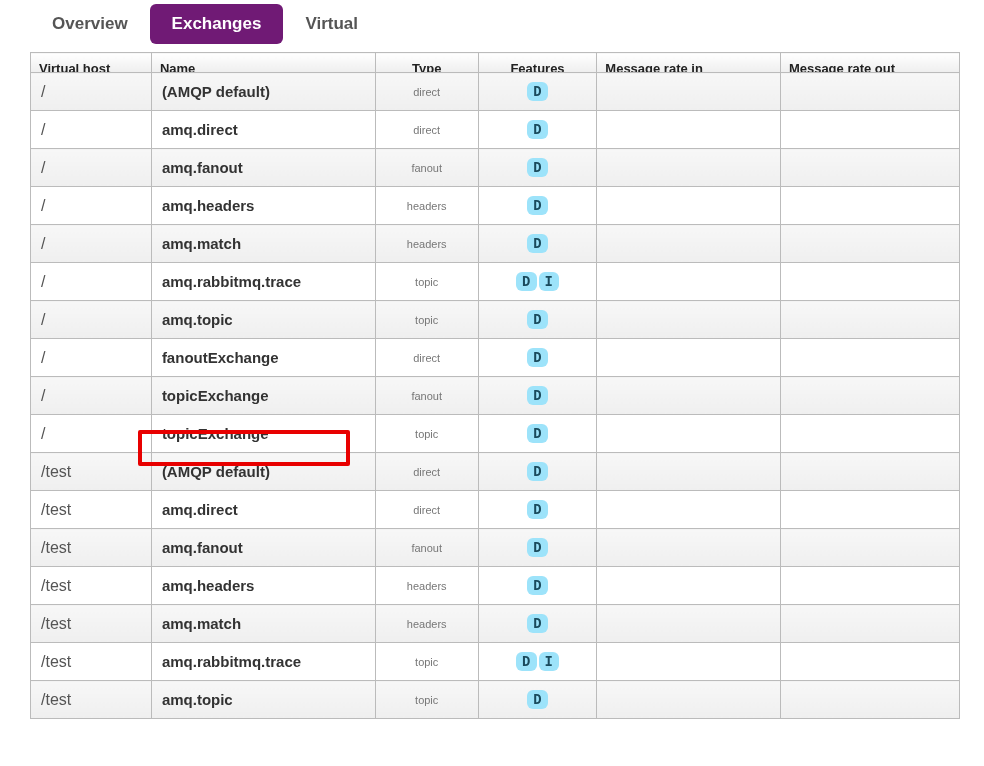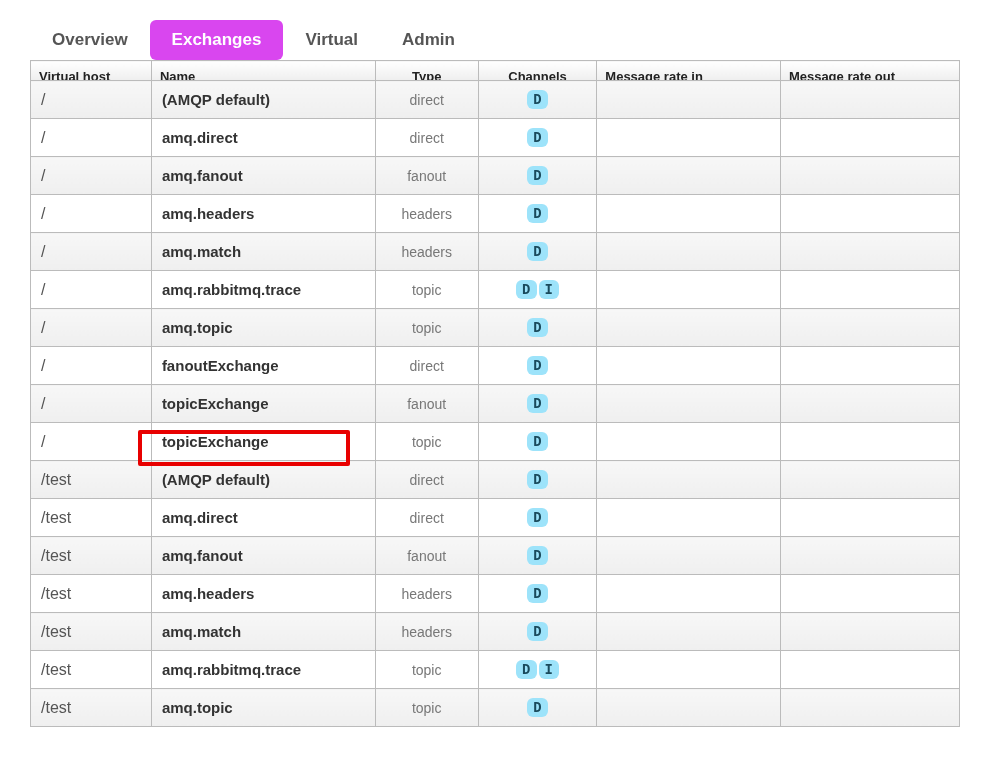--- a/index.html
+++ b/index.html
@@ -8,46 +8,46 @@
     padding: 0;
     font-family: Verdana, Arial, sans-serif;
     background: #fff;
     color: #444;
     font-size: 14px;
   }
   .wrap {
     width: 984px;
     height: 766px;
     position: relative;
-    padding: 20px 30px;
+    padding: 4px 30px;
   }
   
   .tabs {
     display: flex;
     gap: 0px;
     margin-bottom: 0px;
   }
   .tab {
     padding: 10px 22px 10px 22px;
     font-size: 17px;
     color: #555;
     font-weight: bold;
     cursor: default;
     border-radius: 6px 6px 0 0;
   }
   .tab.active {
-    background: #d946ef;
+    background: #701a75;
     color: #fff;
     border-radius: 6px;
   }
   
   table {
     width: 930px;
     border-collapse: collapse;
-    margin-top: 0;
+    margin-top: 8px;
     border: 1px solid #bbb;
   }
   th, td {
     border: 1px solid #bbb;
     padding: 6px 10px;
     font-size: 15px;
     height: 38px;
     vertical-align: middle;
     text-align: left;
   }
@@ -69,21 +69,21 @@
   }
   td.name {
     font-weight: bold;
     color: #333;
     width: 200px;
   }
   td.type {
     text-align: center;
     color: #777;
     width: 92px;
-    font-size: 14px;
+    font-size: 11px;
   }
   td.features {
     width: 106px;
     text-align: center;
     padding-left: 0;
     padding-right: 0;
   }
   td.msgin { width: 164px; }
   td.msgout { width: 160px; }
   .badge {
@@ -130,37 +130,36 @@
   }
 </style>
 </head>
 <body>
 <div class="wrap">
 
 <div class="tabs" id="tabs">
       <div class="tab">Overview</div>
       <div class="tab active">Exchanges</div>
       <div class="tab">Virtual</div>
-      <div class="tab">Admin</div>
     </div>
 
 <table>
   <thead>
     <tr id="thead-row">
           <th>
             <span class="clipped">Virtual host</span>
           </th>
           <th>
             <span class="clipped">Name</span>
           </th>
           <th class="center">
             <span class="clipped">Type</span>
           </th>
           <th class="center">
-            <span class="clipped">Channels</span>
+            <span class="clipped">Features</span>
           </th>
           <th>
             <span class="clipped">Message rate in</span>
           </th>
           <th>
             <span class="clipped">Message rate out</span>
           </th>
         </tr>
   </thead>
   <tbody id="tbody">

